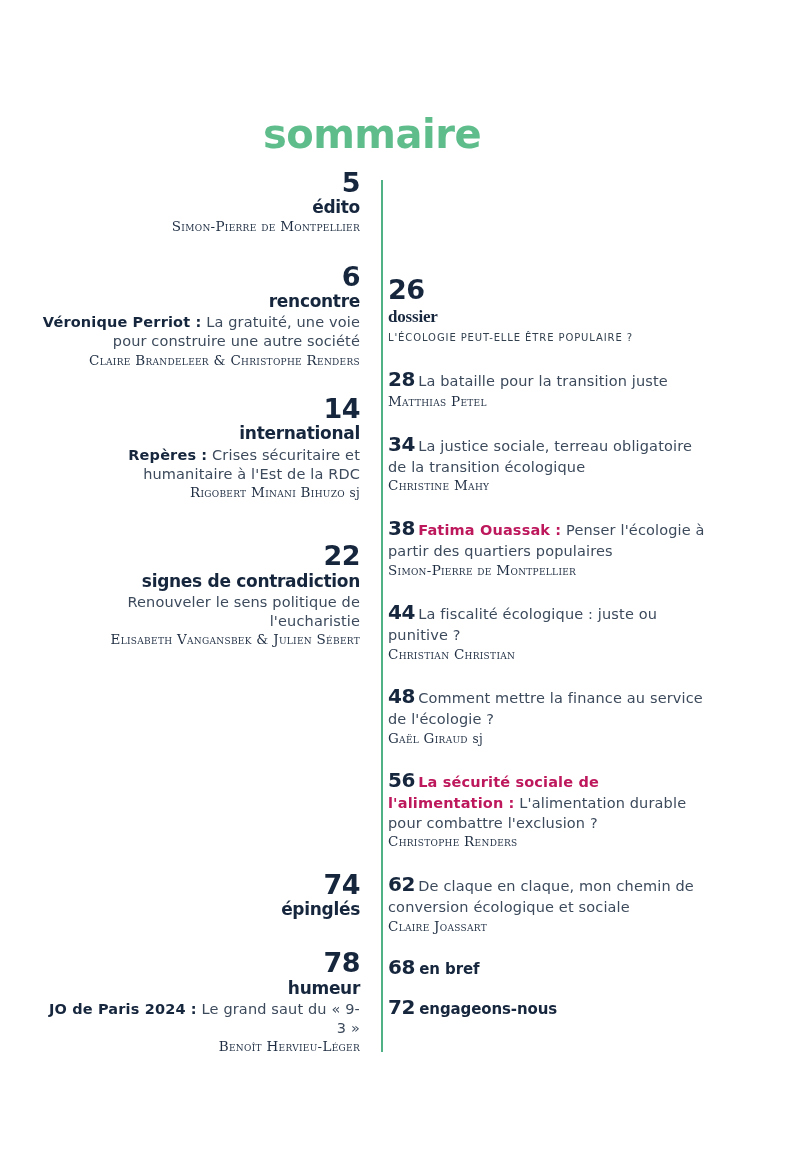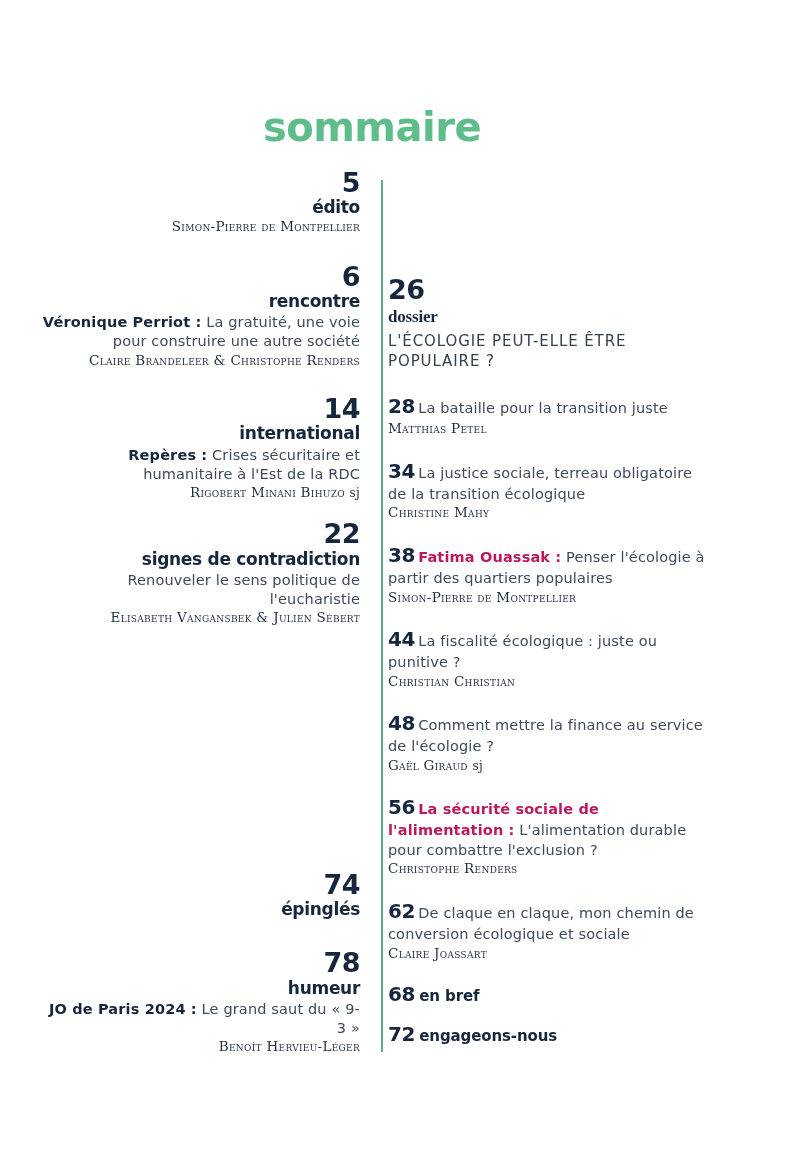--- a/index.html
+++ b/index.html
@@ -20,21 +20,21 @@
     position: relative;
     width: 800px;
     height: 1164px;
     background: #fff;
   }
 
   
   .toc-title {
     position: absolute;
     left: 0;
-    top: 107px;
+    top: 114px;
     width: 744px;
     text-align: center;
     font-family: "DejaVu Sans", sans-serif;
     font-weight: bold;
     font-size: 40px;
     letter-spacing: -0.5px;
     color: #5fbd8c;
     line-height: 1;
   }
 
@@ -112,21 +112,21 @@
   }
   .entry .author .sj {
     font-variant: normal;
     text-transform: lowercase;
     font-size: 12px;
   }
 
   
   #left-entry-0 { margin-bottom: 26px; }
   #left-entry-1 { margin-bottom: 25px; }
-  #left-entry-2 { margin-bottom: 18px; }
+  #left-entry-2 { margin-bottom: 40px; }
   #left-entry-3 { margin-bottom: 26px; }
 
   .left-bottom {
     position: absolute;
     left: 40px;
     top: 870px;
     width: 320px;
     text-align: right;
   }
   .left-bottom .entry { margin-bottom: 28px; }
@@ -145,21 +145,21 @@
     font-weight: bold;
     font-size: 17px;
     line-height: 1.3;
     letter-spacing: -0.2px;
     color: #16263d;
     margin-top: 1px;
   }
   .dossier-title {
     font-family: "DejaVu Sans", sans-serif;
     font-weight: normal;
-    font-size: 15px;
+    font-size: 10px;
     line-height: 1.35;
     letter-spacing: 0.9px;
     color: #33414f;
     margin-top: 3px;
     margin-bottom: 22px;
   }
 
   
   .ritem {
     margin-bottom: 20px;

